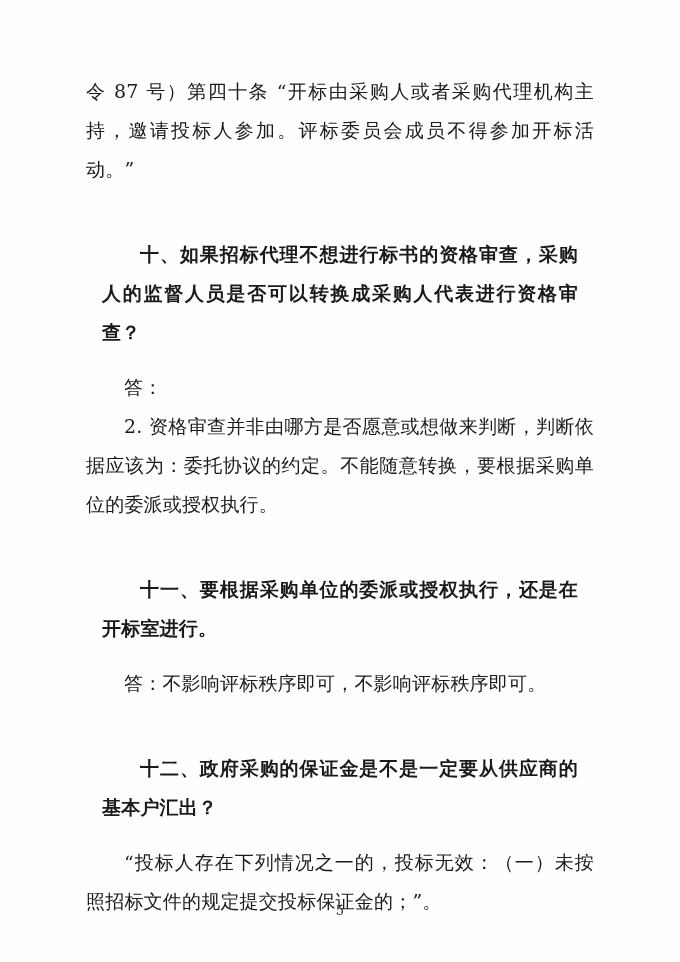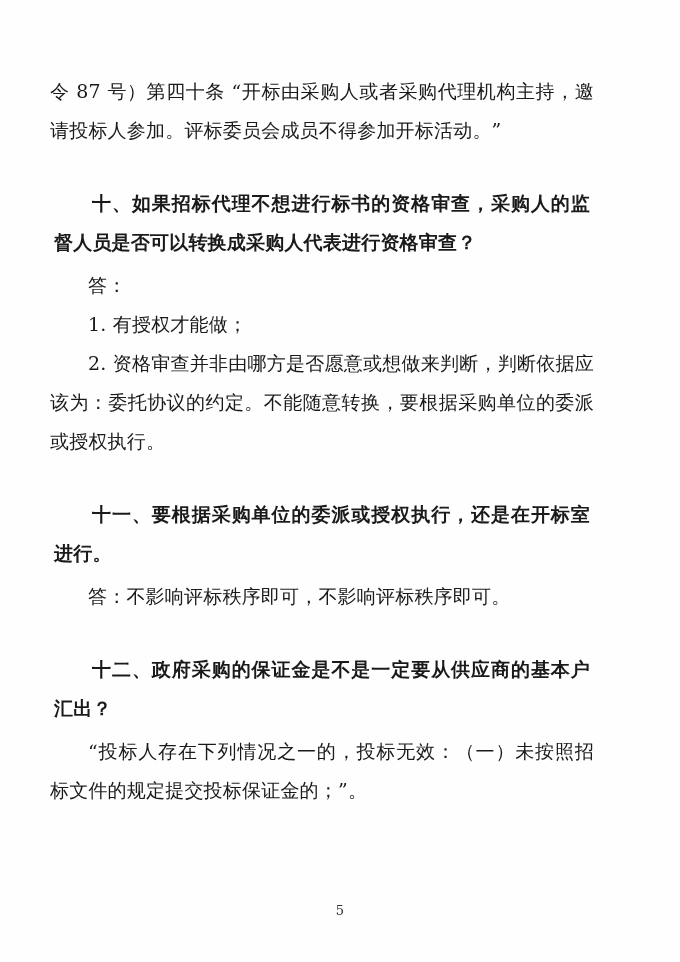--- a/index.html
+++ b/index.html
@@ -12,40 +12,40 @@
     background: #ffffff;
     font-family: "DejaVu Serif", "Liberation Serif", serif;
     color: #1a1a1a;
     overflow: hidden;
   }
   .page {
     position: relative;
     width: 680px;
     height: 962px;
     box-sizing: border-box;
-    padding: 72px 86px 40px 50px;
+    padding: 72px 86px 40px 86px;
     background: #fefefe;
   }
   .body-text {
     font-size: 19px;
     line-height: 39px;
     text-align: justify;
     text-justify: inter-ideograph;
     letter-spacing: 0.2px;
   }
   .para {
     margin: 0;
     text-indent: 0;
   }
   .para-indent {
     margin: 0;
     text-indent: 38px;
   }
   .heading {
-    margin: 4px;
+    margin: 16px;
     font-weight: bold;
     text-indent: 38px;
     font-size: 19px;
     line-height: 39px;
     text-align: justify;
     text-justify: inter-ideograph;
   }
   .gap-lg {
     height: 30px;
   }
@@ -68,21 +68,20 @@
   <div class="body-text">
 
     <p class="para">令 87 号）第四十条 “开标由采购人或者采购代理机构主持，邀请投标人参加。评标委员会成员不得参加开标活动。”</p>
 
     <div class="gap-lg"></div>
 
     <p class="heading">十、如果招标代理不想进行标书的资格审查，采购人的监督人员是否可以转换成采购人代表进行资格审查？</p>
 
     <p class="para-indent">答：</p>
 
-    <p class="para-indent">1. 有授权才能做；</p>
 
     <p class="para-indent">2. 资格审查并非由哪方是否愿意或想做来判断，判断依据应该为：委托协议的约定。不能随意转换，要根据采购单位的委派或授权执行。</p>
 
     <div class="gap-lg"></div>
 
     <p class="heading">十一、要根据采购单位的委派或授权执行，还是在开标室进行。</p>
 
     <p class="para-indent">答：不影响评标秩序即可，不影响评标秩序即可。</p>
 
     <div class="gap-lg"></div>

